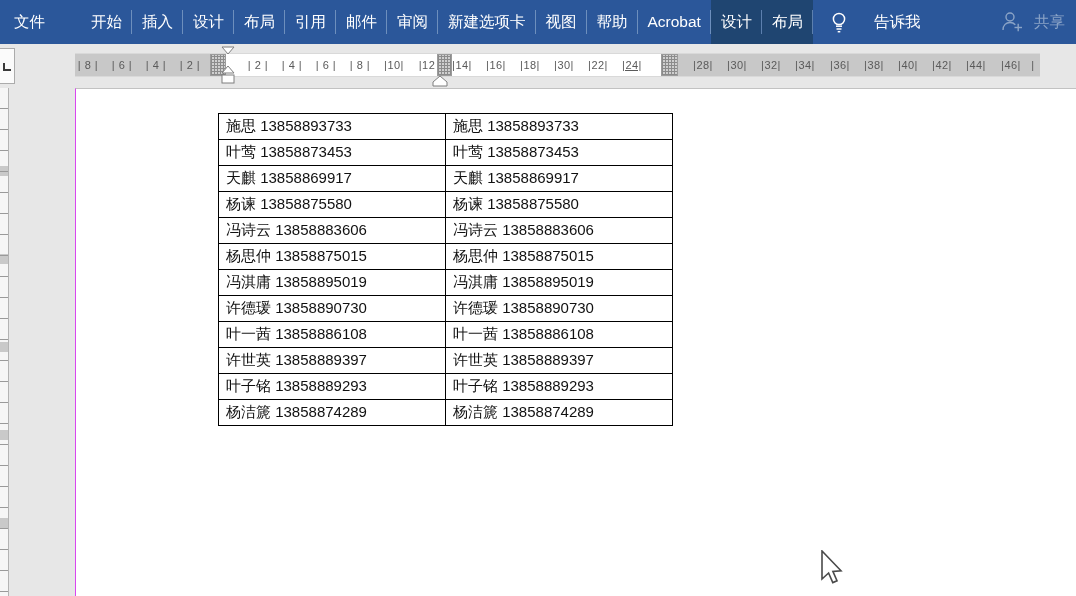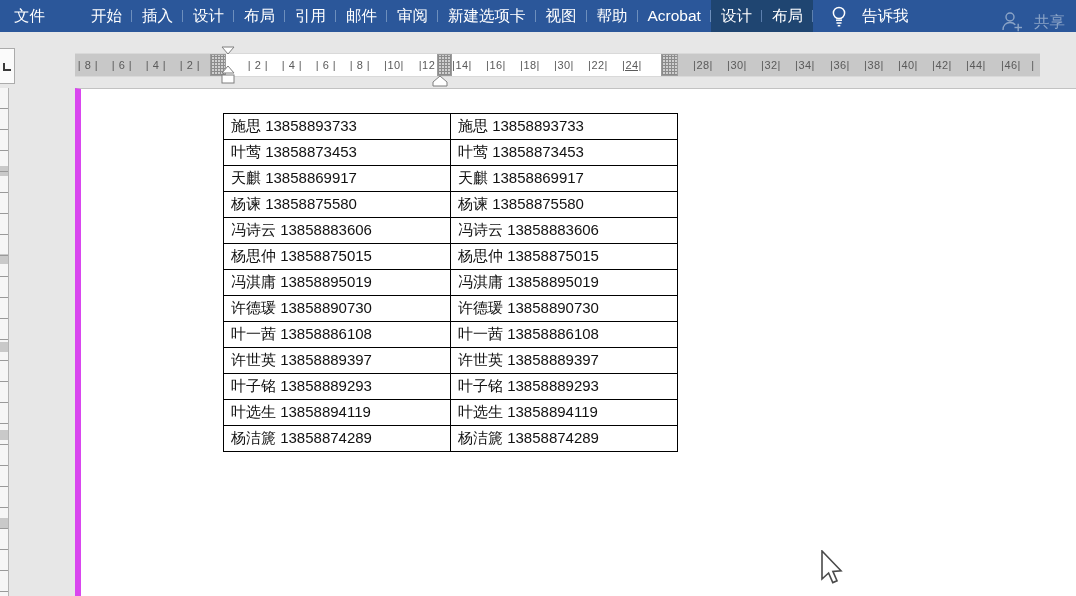--- a/index.html
+++ b/index.html
@@ -1,29 +1,29 @@
 <!DOCTYPE html>
 <html style="--ribbon: #2b579a; --tooltab: #1f4571; --tblborder: #000000;"><head>
 <meta charset="utf-8">
 <style>
   html,body{margin:0;padding:0;background:#e7e7e7;}
   .screen{position:relative;width:1076px;height:596px;background:#e7e7e7;overflow:hidden;
           font-family:"Liberation Sans","DejaVu Sans",sans-serif;}
 
   
-  .ribbon{position:absolute;left:0;top:0;width:1076px;height:32px;
+  .ribbon{position:absolute;left:0;top:0;width:1076px;height:44px;
           background:var(--ribbon,#2b579a);display:flex;align-items:stretch;color:#fff;}
   .tab{display:flex;align-items:center;padding:0 10px;font-size:15.5px;white-space:nowrap;
        position:relative;cursor:default;}
   .file-tab{padding:0 14px;margin-right:22px;}
   .tabs{display:flex;text-align:right;}
   .tabs .tab::after{content:'';position:absolute;right:0;top:10px;bottom:10px;width:1px;background:#6d8fbd;}
   .tooltabs{display:flex;background:var(--tooltab,#1f4571);}
   .tooltabs .tab::after{content:'';position:absolute;right:0;top:10px;bottom:10px;width:1px;background:#5c7fae;}
-  .tellme{display:flex;align-items:center;margin-left:16px;gap:13px;font-size:15.5px;}
+  .tellme{display:flex;align-items:center;margin-left:16px;gap:25px;font-size:15.5px;}
   .share{position:absolute;left:1000px;top:0;height:44px;display:flex;align-items:center;gap:10px;
          color:#8ba4c7;font-size:15.5px;white-space:nowrap;}
 
   
   .tabbox{position:absolute;left:0;top:48px;width:15px;height:36px;background:#fbfbfb;
           border:1px solid #ababab;border-left:none;box-sizing:border-box;}
   .tabbox .mark{position:absolute;left:3px;top:14px;width:6px;height:6px;
                 border-left:2px solid #3a3a3a;border-bottom:2px solid #3a3a3a;}
   .hruler{position:absolute;left:75px;top:53px;width:965px;height:22px;background:#c8c8c8;
           border-top:1px solid #d9d9d9;border-bottom:1px solid #d9d9d9;box-sizing:content-box;}
@@ -34,21 +34,21 @@
          background-image:repeating-linear-gradient(0deg,#8b8b8b 0 1px,transparent 1px 3px),
                           repeating-linear-gradient(90deg,#8b8b8b 0 1px,transparent 1px 3px);}
   .marker-svg{position:absolute;}
 
   
   .vruler{position:absolute;left:0;top:88px;width:9px;height:508px;background:#f6f6f6;
           border-right:1px solid #b3b3b3;box-sizing:border-box;
           background-image:repeating-linear-gradient(180deg,transparent 0 20px,#9a9a9a 20px 21px),
                            repeating-linear-gradient(180deg,transparent 0 78px,#c9c9c9 78px 88px);}
   .page{position:absolute;left:75px;top:88px;width:1001px;height:508px;background:#ffffff;
-        border-top:1px solid #c2c2c2;border-left:6px solid #d946ef;box-sizing:border-box;}
+        border-top:1px solid #c2c2c2;border-left:1px solid #d946ef;box-sizing:border-box;}
   .doc-table{position:absolute;left:142px;top:24px;border-collapse:collapse;}
   .doc-table td{width:227px;height:26px;border:1px solid var(--tblborder,#000);
                 font-size:15px;color:#111;padding:0 0 0 7px;box-sizing:border-box;
                 white-space:nowrap;font-family:"Liberation Sans","DejaVu Sans",sans-serif;}
 
   .cursor{position:absolute;left:820px;top:550px;pointer-events:none;}
 </style>
 </head>
 <body>
 
@@ -189,24 +189,20 @@
           </tr>
           <tr>
             <td><span>许世英</span> <span>13858889397</span></td>
             <td><span>许世英</span> <span>13858889397</span></td>
           </tr>
           <tr>
             <td><span>叶子铭</span> <span>13858889293</span></td>
             <td><span>叶子铭</span> <span>13858889293</span></td>
           </tr>
           <tr>
-            <td><span>叶选生</span> <span>13858894119</span></td>
-            <td><span>叶选生</span> <span>13858894119</span></td>
-          </tr>
-          <tr>
             <td><span>杨洁篪</span> <span>13858874289</span></td>
             <td><span>杨洁篪</span> <span>13858874289</span></td>
           </tr>
         </tbody>
     </table>
   </div>
 
   <svg class="cursor" width="26" height="38" viewBox="0 0 26 38">
     <polygon points="2,1 2,29 8.6,23 12.8,32.6 17,30.8 12.9,21.4 21,20.8" fill="#ffffff" stroke="#4a4a4a" stroke-width="1.6"></polygon>
   </svg>

